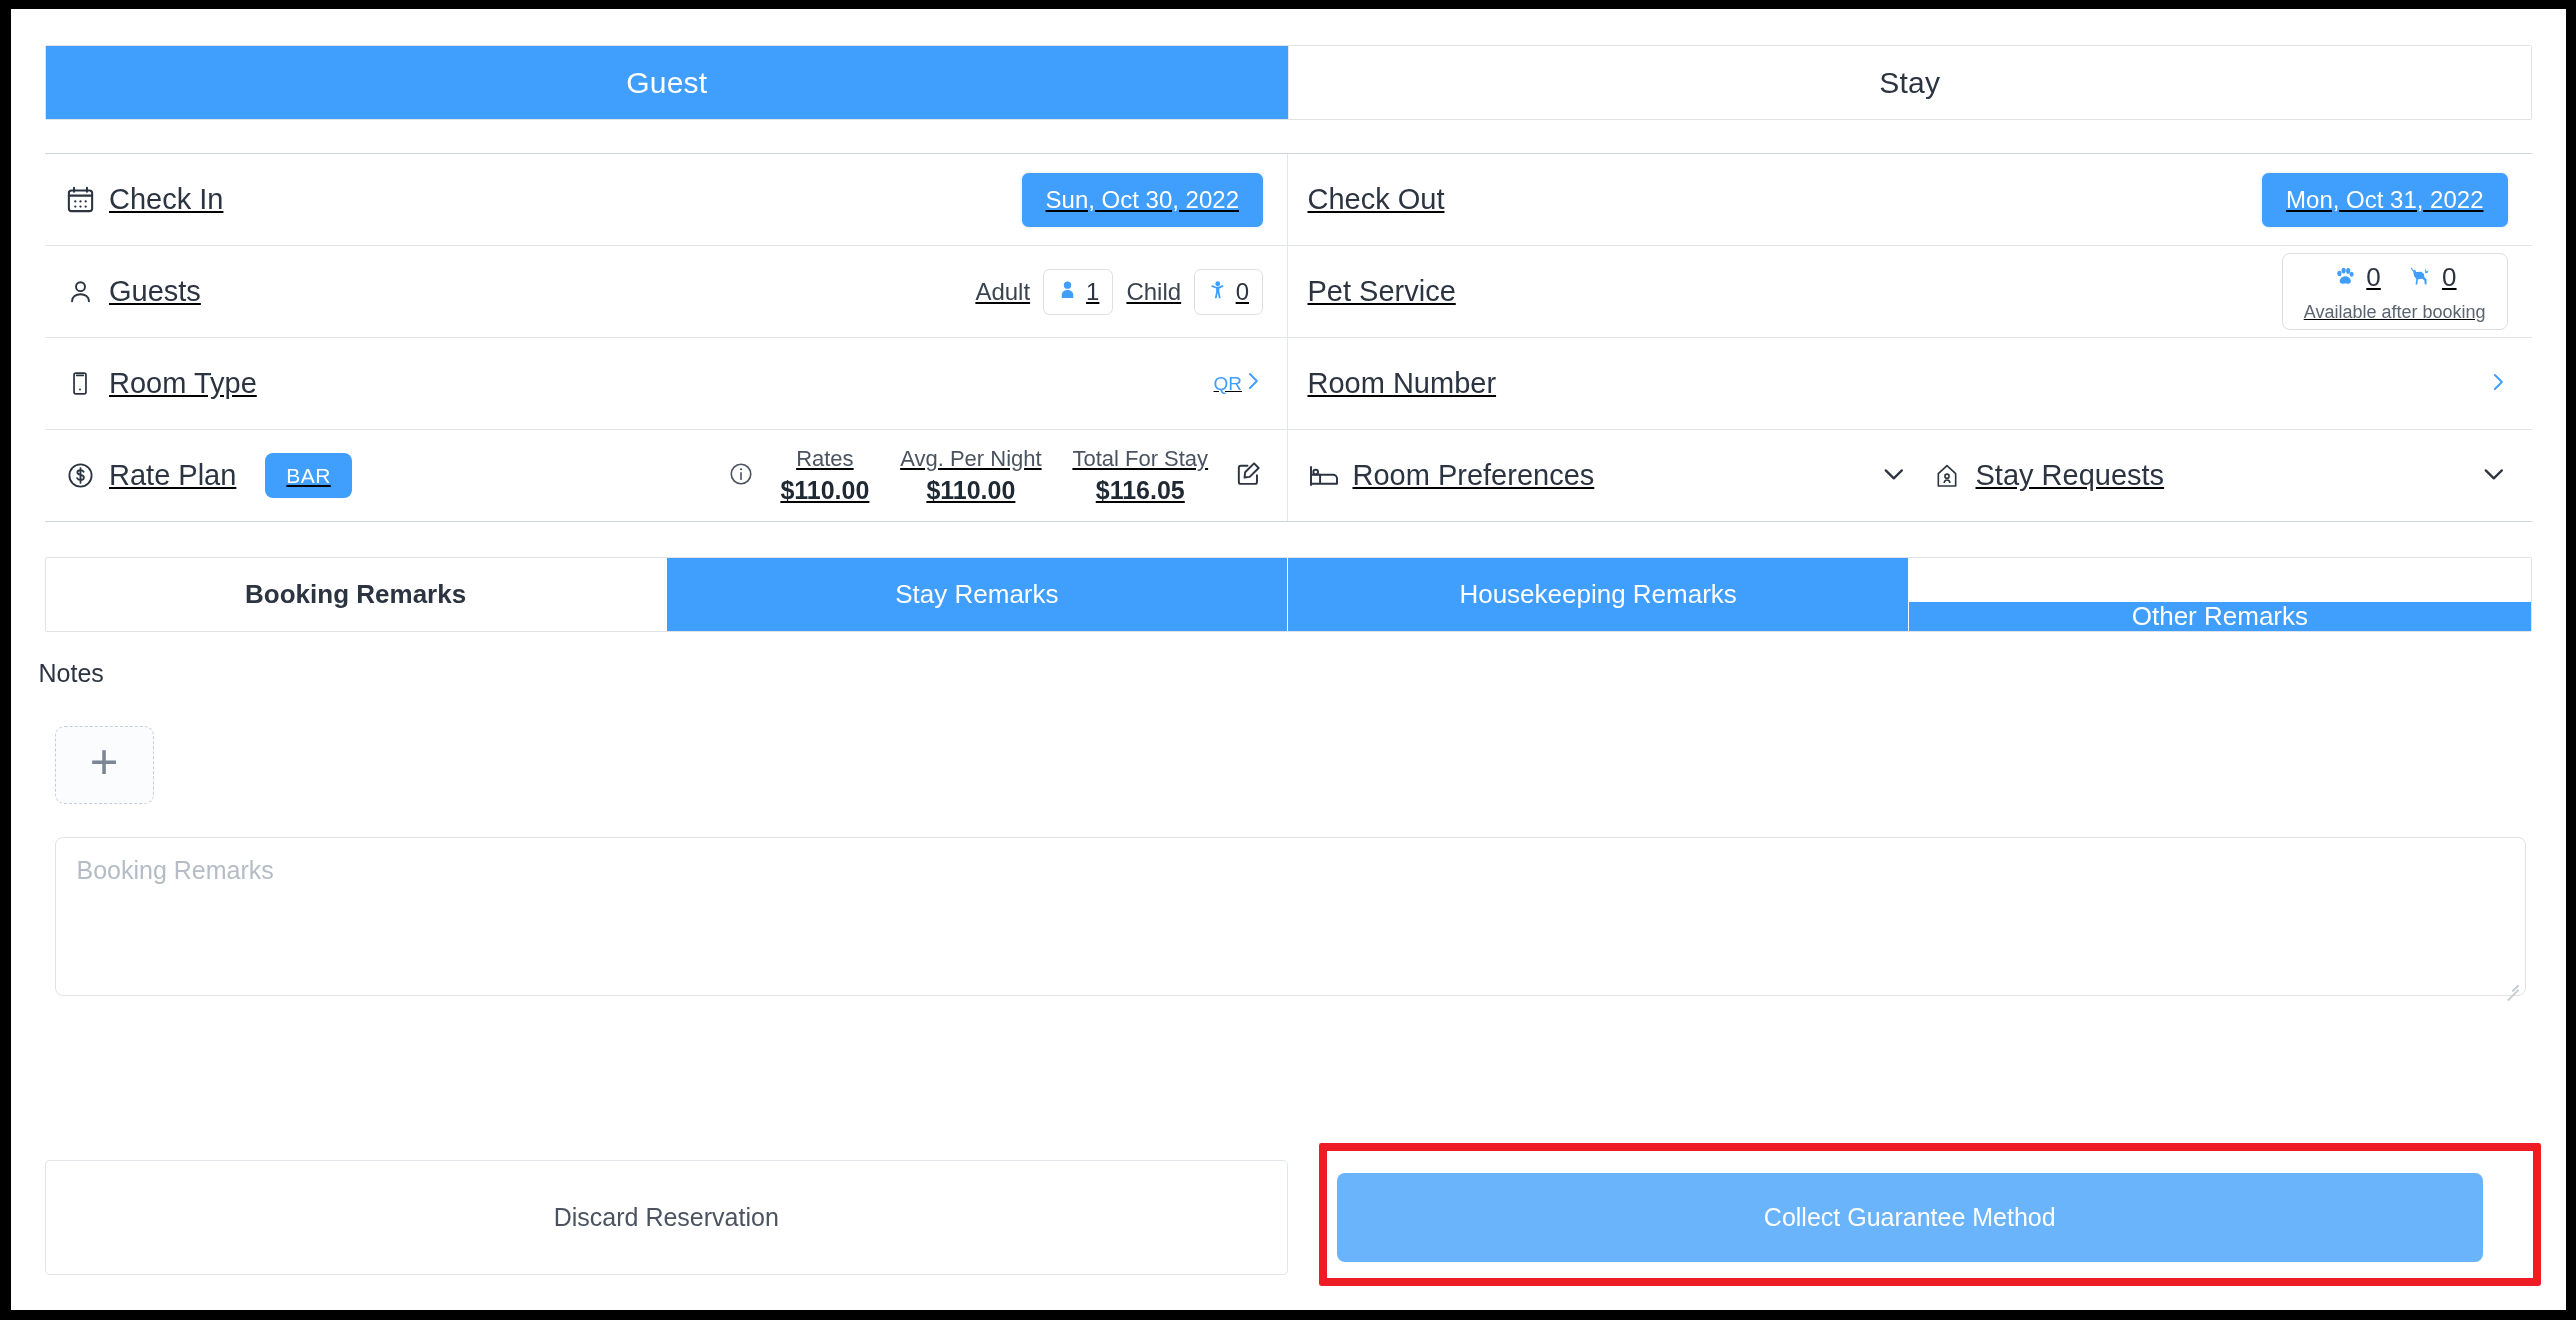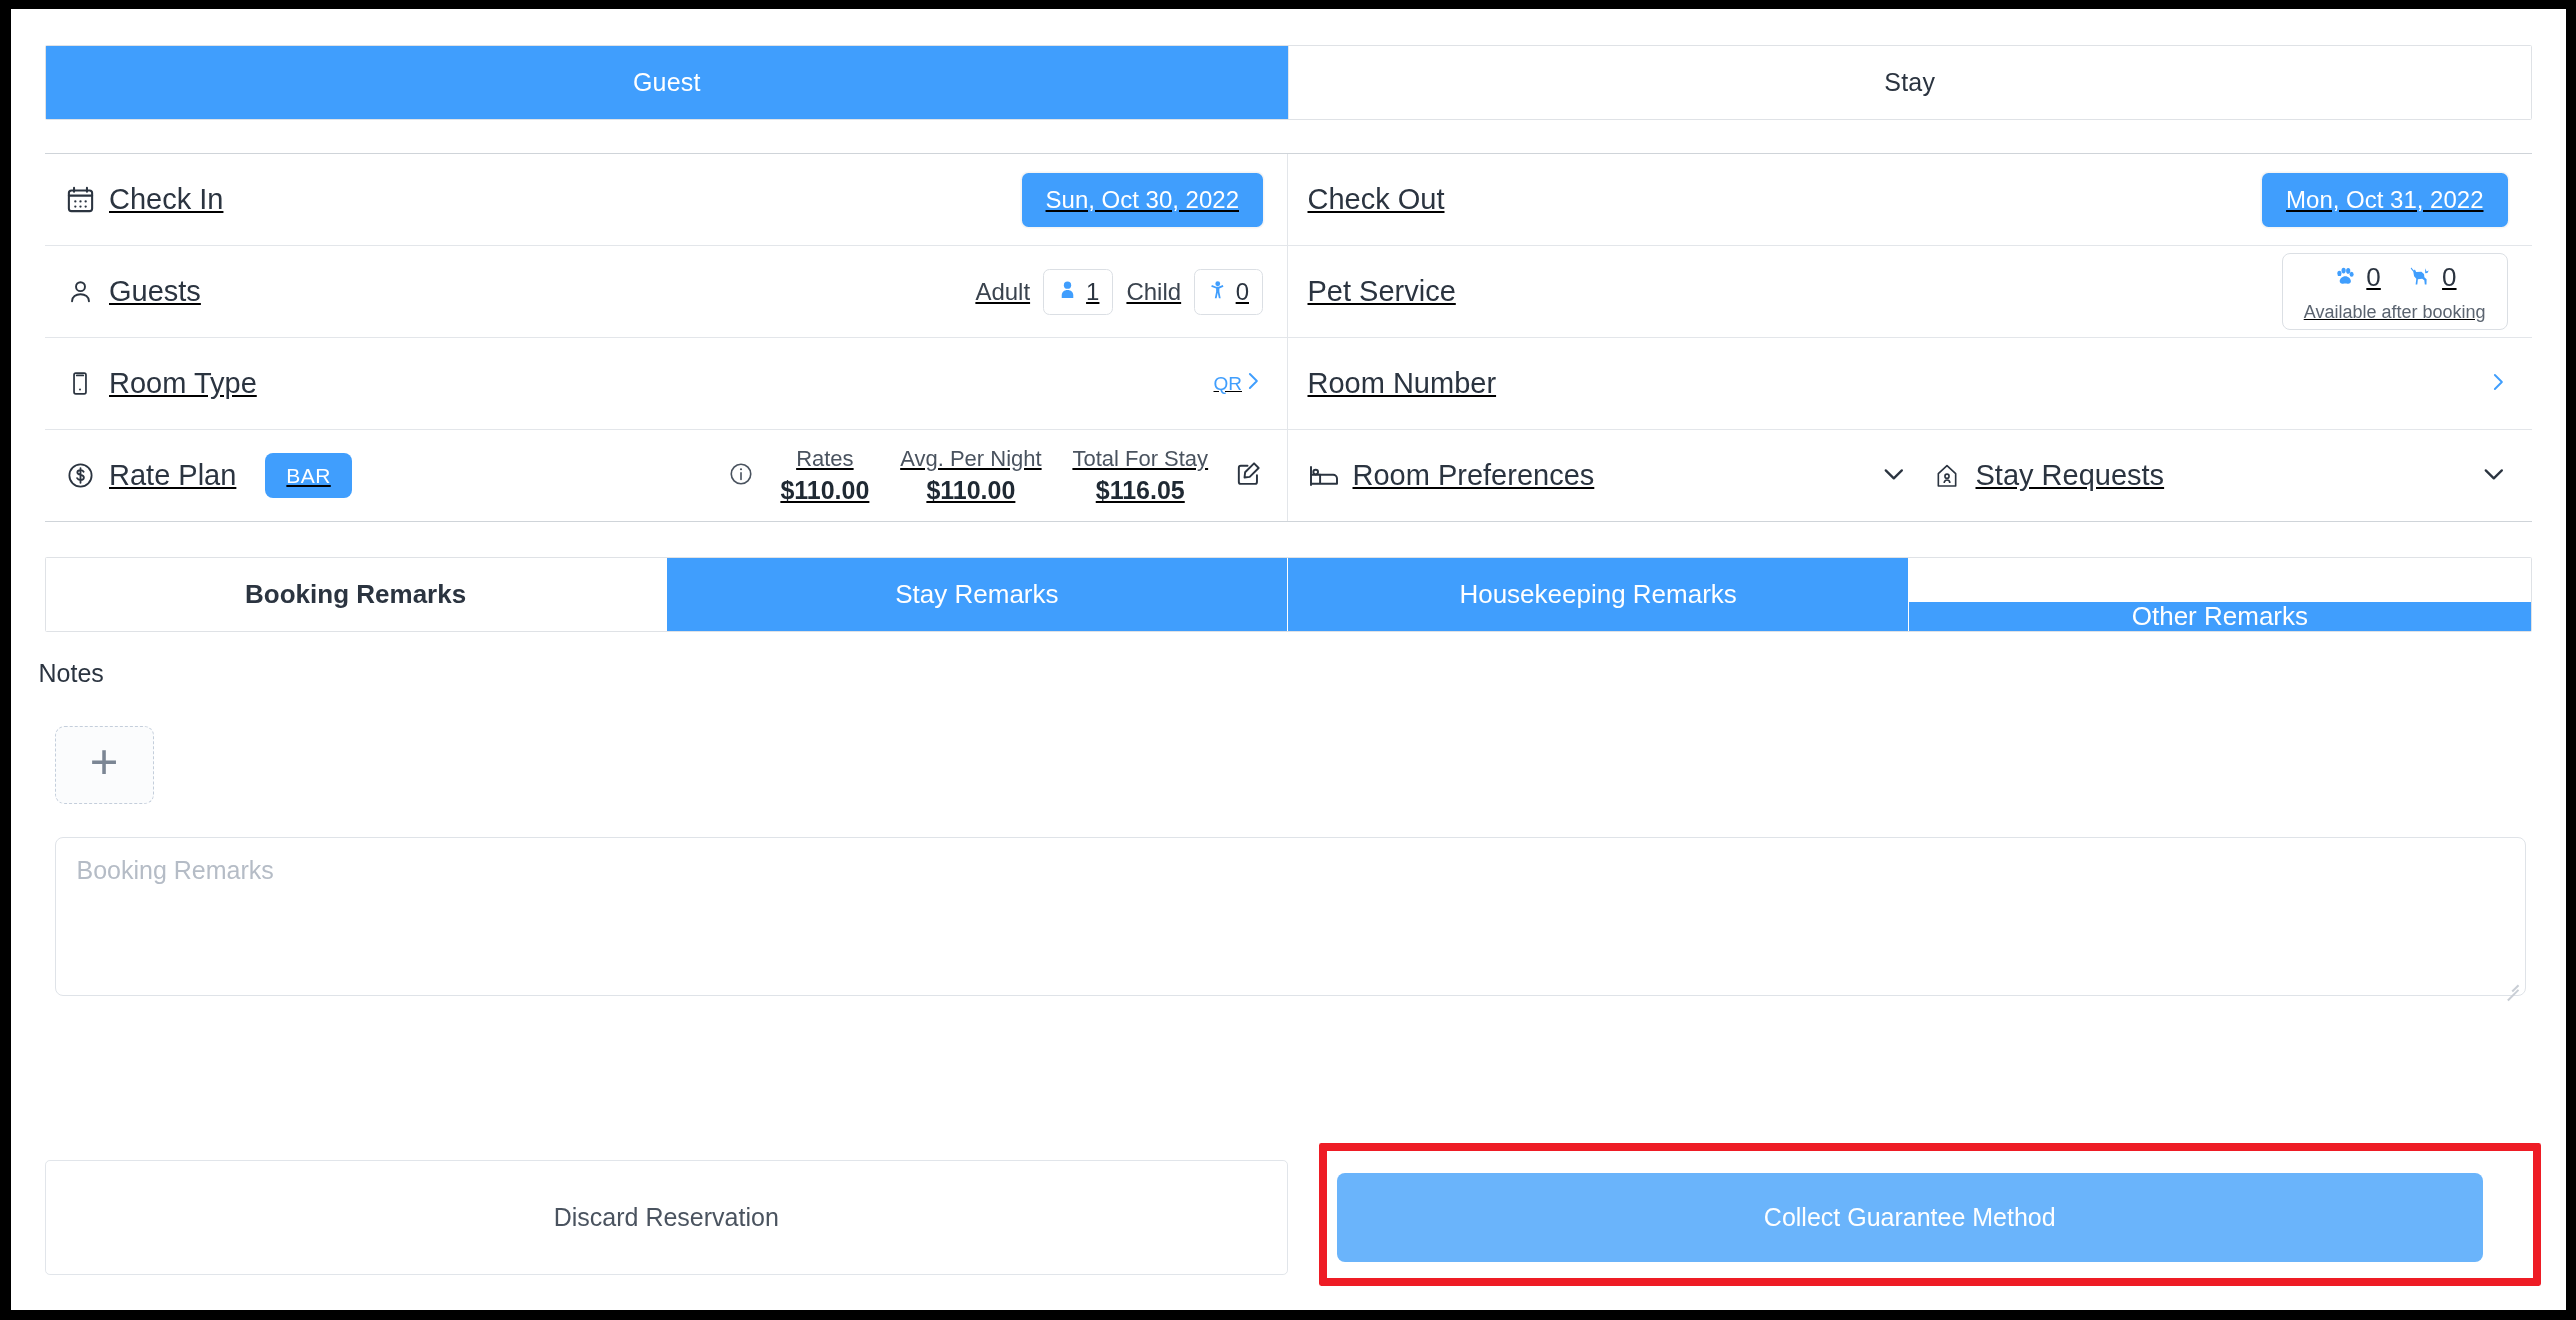--- a/index.html
+++ b/index.html
@@ -38,21 +38,21 @@
     display: flex;
     background: #ffffff;
     border: 1.6px solid #dfe2e6;
     border-radius: 1.6px;
   }
   .top-tab {
     flex: 1 1 50%;
     display: flex;
     align-items: center;
     justify-content: center;
-    font-size: 25px;
+    font-size: 30px;
     color: #2b3440;
     letter-spacing: 0.2px;
     cursor: pointer;
     background: #ffffff;
   }
   .top-tab.active {
     background: #409efd;
     color: #ffffff;
   }
   .top-tab + .top-tab { border-left: 1.6px solid #e4e7eb; }

